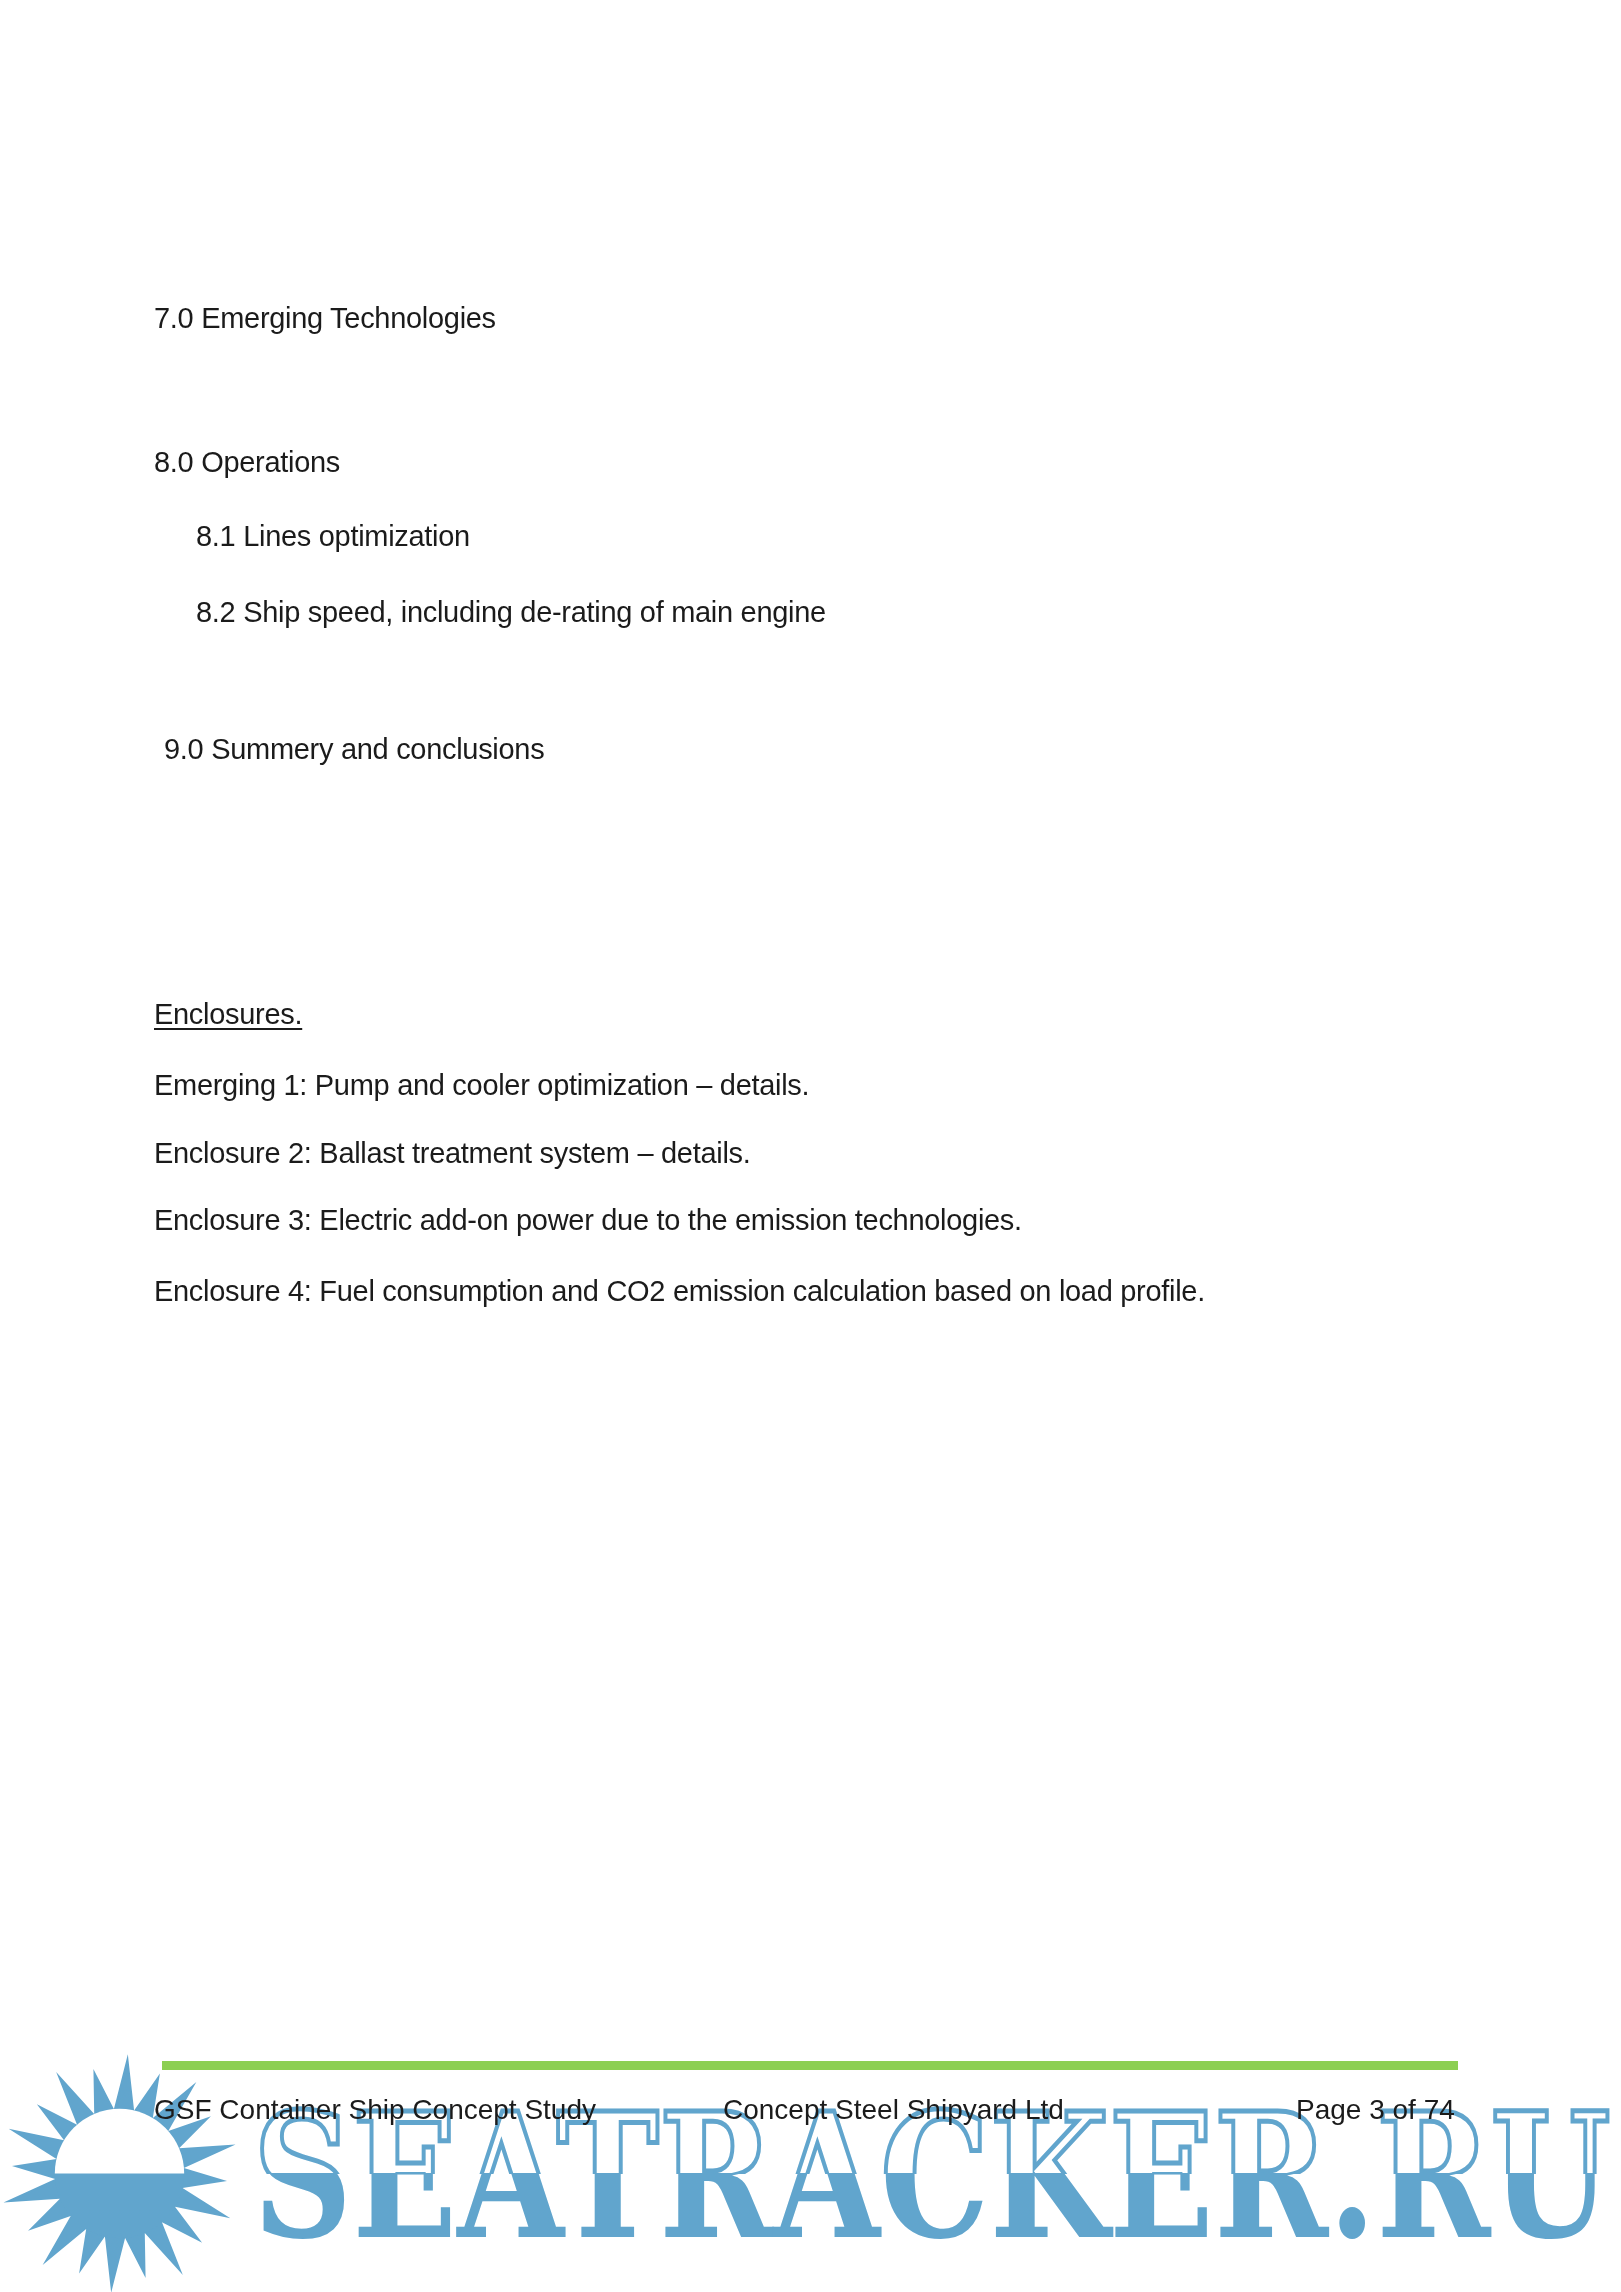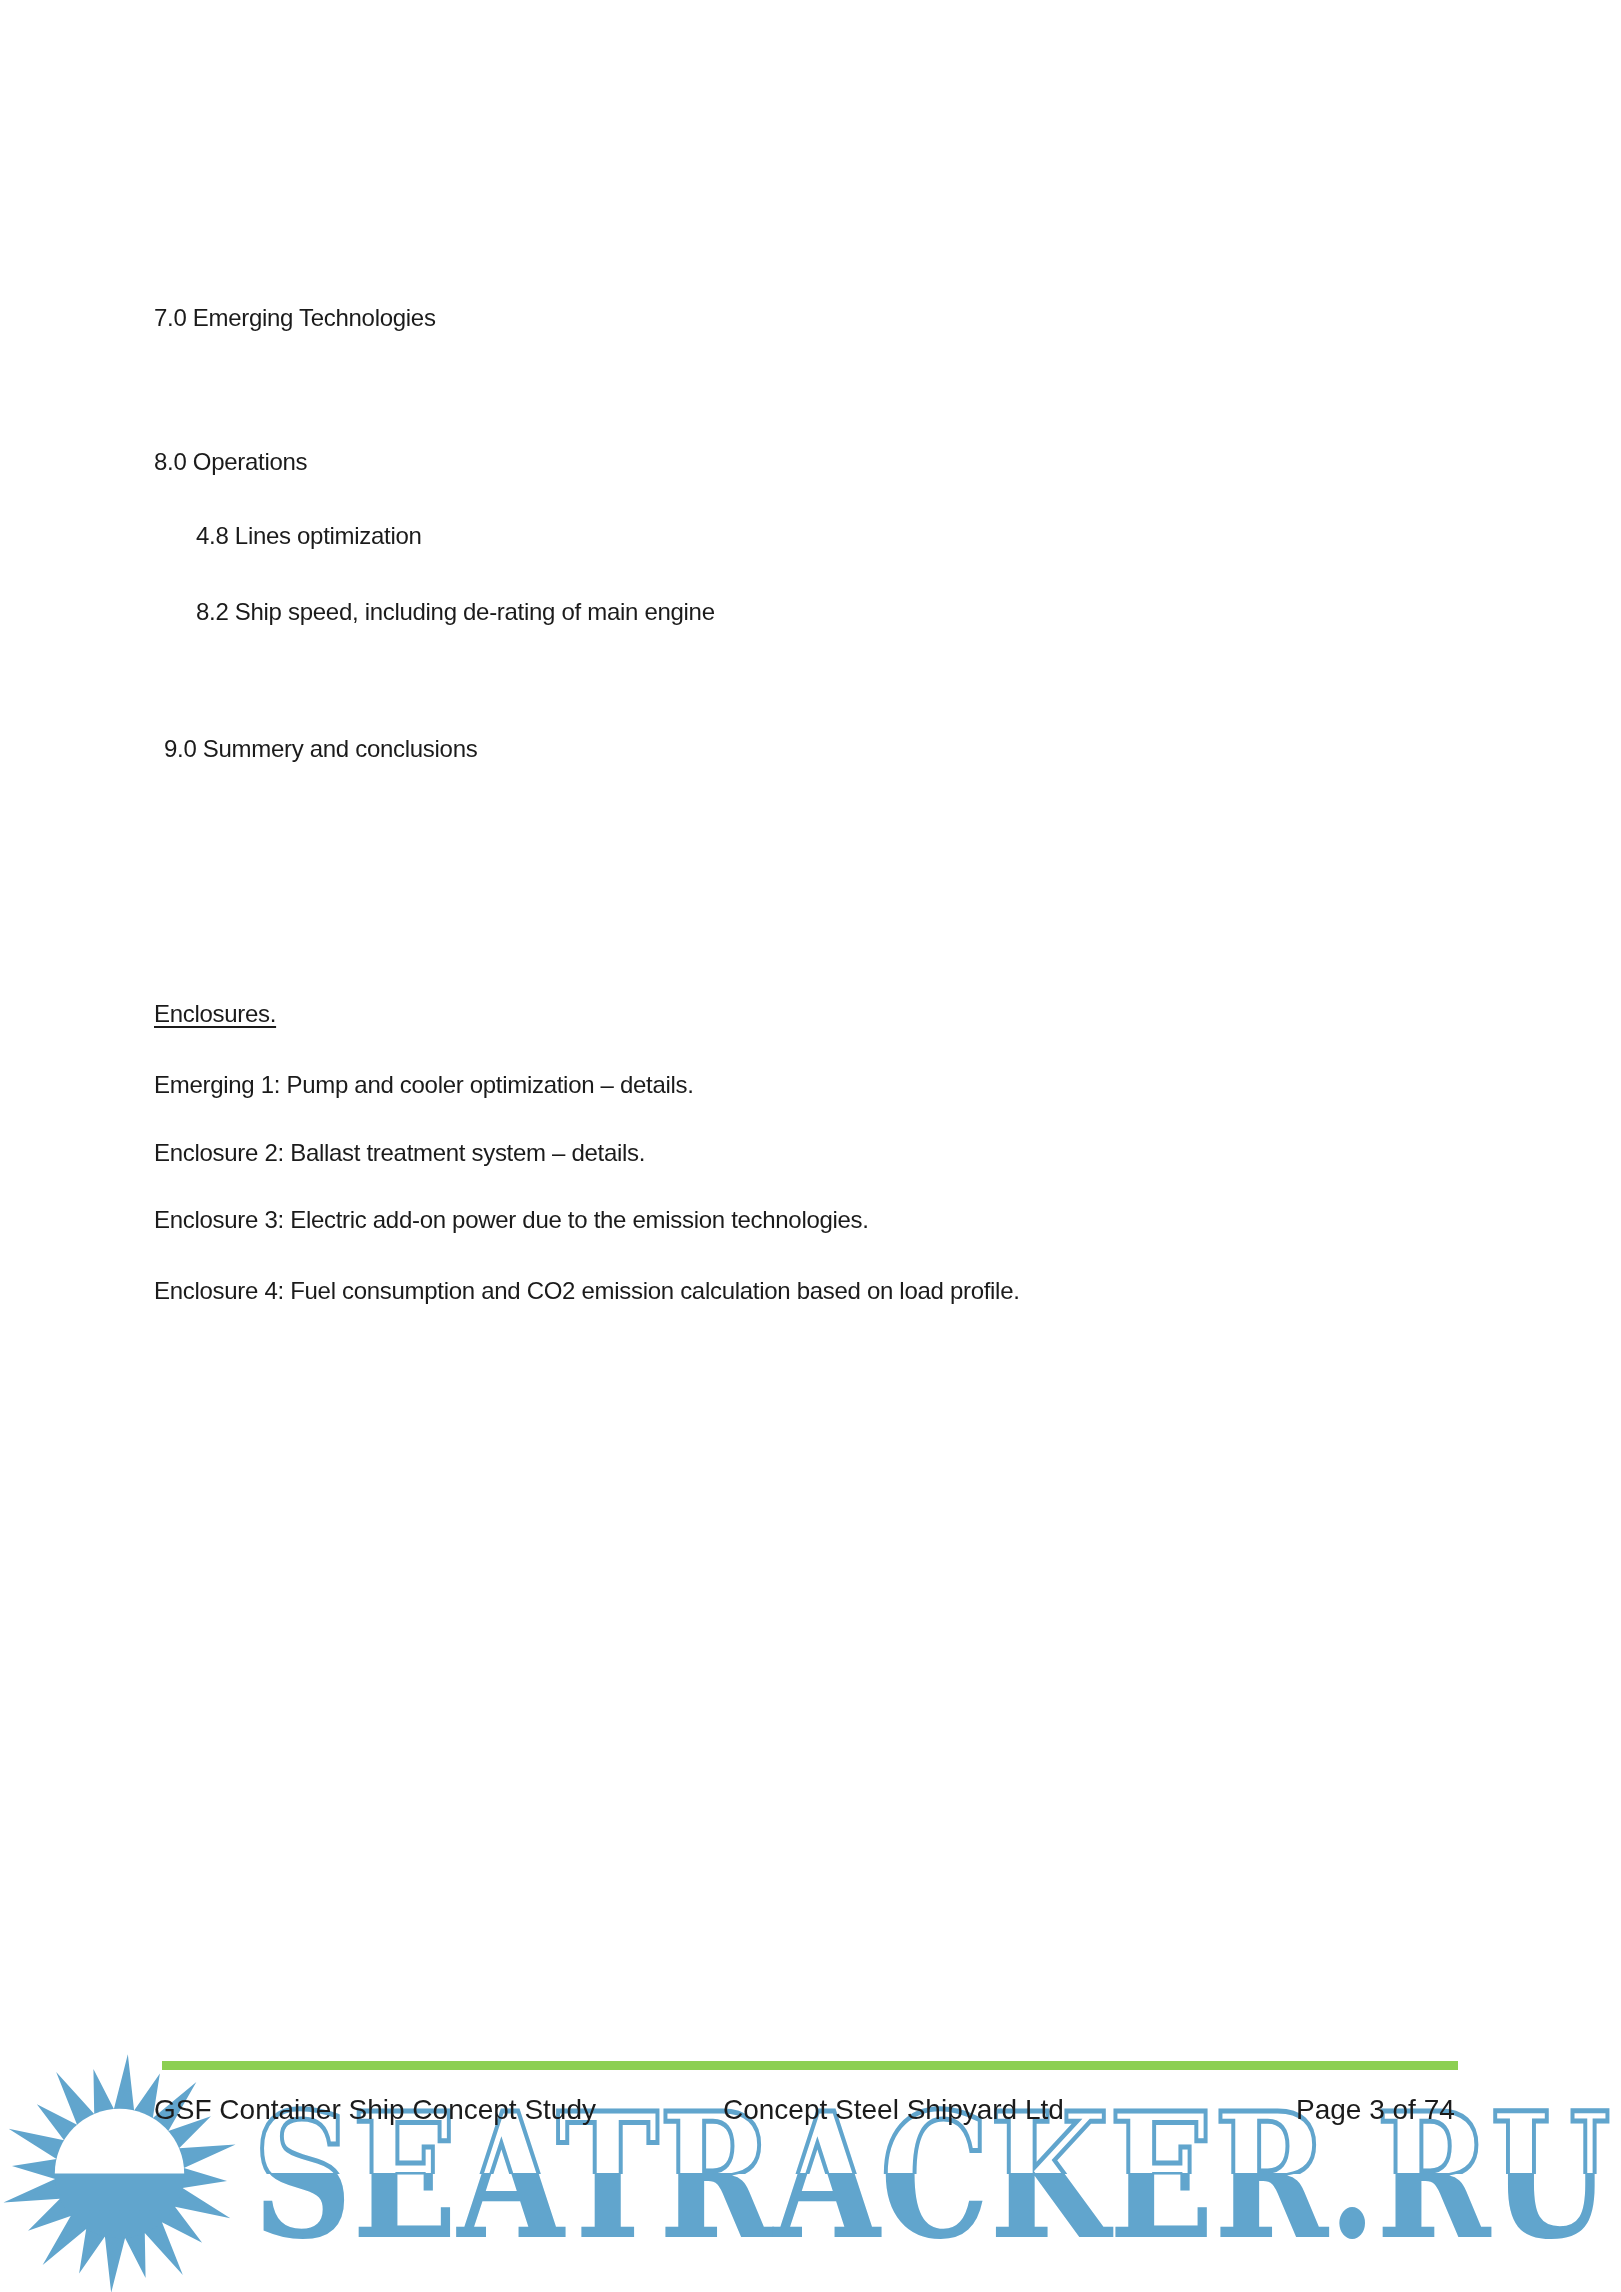--- a/index.html
+++ b/index.html
@@ -13,21 +13,21 @@
     position:relative;
     width:1621px;height:2293px;
     background:var(--page-bg);
     overflow:hidden;
     font-family:"Liberation Sans", sans-serif;
     color:var(--ink);
   }
   
   .line{
     position:absolute;
-    font-size:24px;
+    font-size:29px;
     line-height:36px;
     letter-spacing:-0.3px;
     white-space:nowrap;
     color:var(--ink);
   }
   .line sub{
     font-size:0.62em;
     vertical-align:-0.24em;
   }
   .u{
@@ -84,21 +84,21 @@
     clip-path:inset(82px 0 0 0);
   }
 </style>
 </head>
 <body>
 
 <div class="page">
 
   <div class="line" style="top:300px;left:154px">7.0 Emerging Technologies</div>
   <div class="line" style="top:444px;left:154px">8.0 Operations</div>
-  <div class="line" style="top:518px;left:196px">4.8 Lines optimization</div>
+  <div class="line" style="top:518px;left:196px">8.1 Lines optimization</div>
   <div class="line" style="top:594px;left:196px">8.2 Ship speed, including de-rating of main engine</div>
   <div class="line" style="top:731px;left:164px">9.0 Summery and conclusions</div>
 
   <div class="line u" style="top:996px;left:154px">Enclosures.</div>
   <div class="line" style="top:1067px;left:154px">Emerging 1: Pump and cooler optimization – details.</div>
   <div class="line" style="top:1135px;left:154px">Enclosure 2: Ballast treatment system – details.</div>
   <div class="line" style="top:1202px;left:154px">Enclosure 3: Electric add-on power due to the emission technologies.</div>
   <div class="line" style="top:1273px;left:154px">Enclosure 4: Fuel consumption and CO2 emission calculation based on load profile.</div>
 
   <div class="footer-bar"></div>

